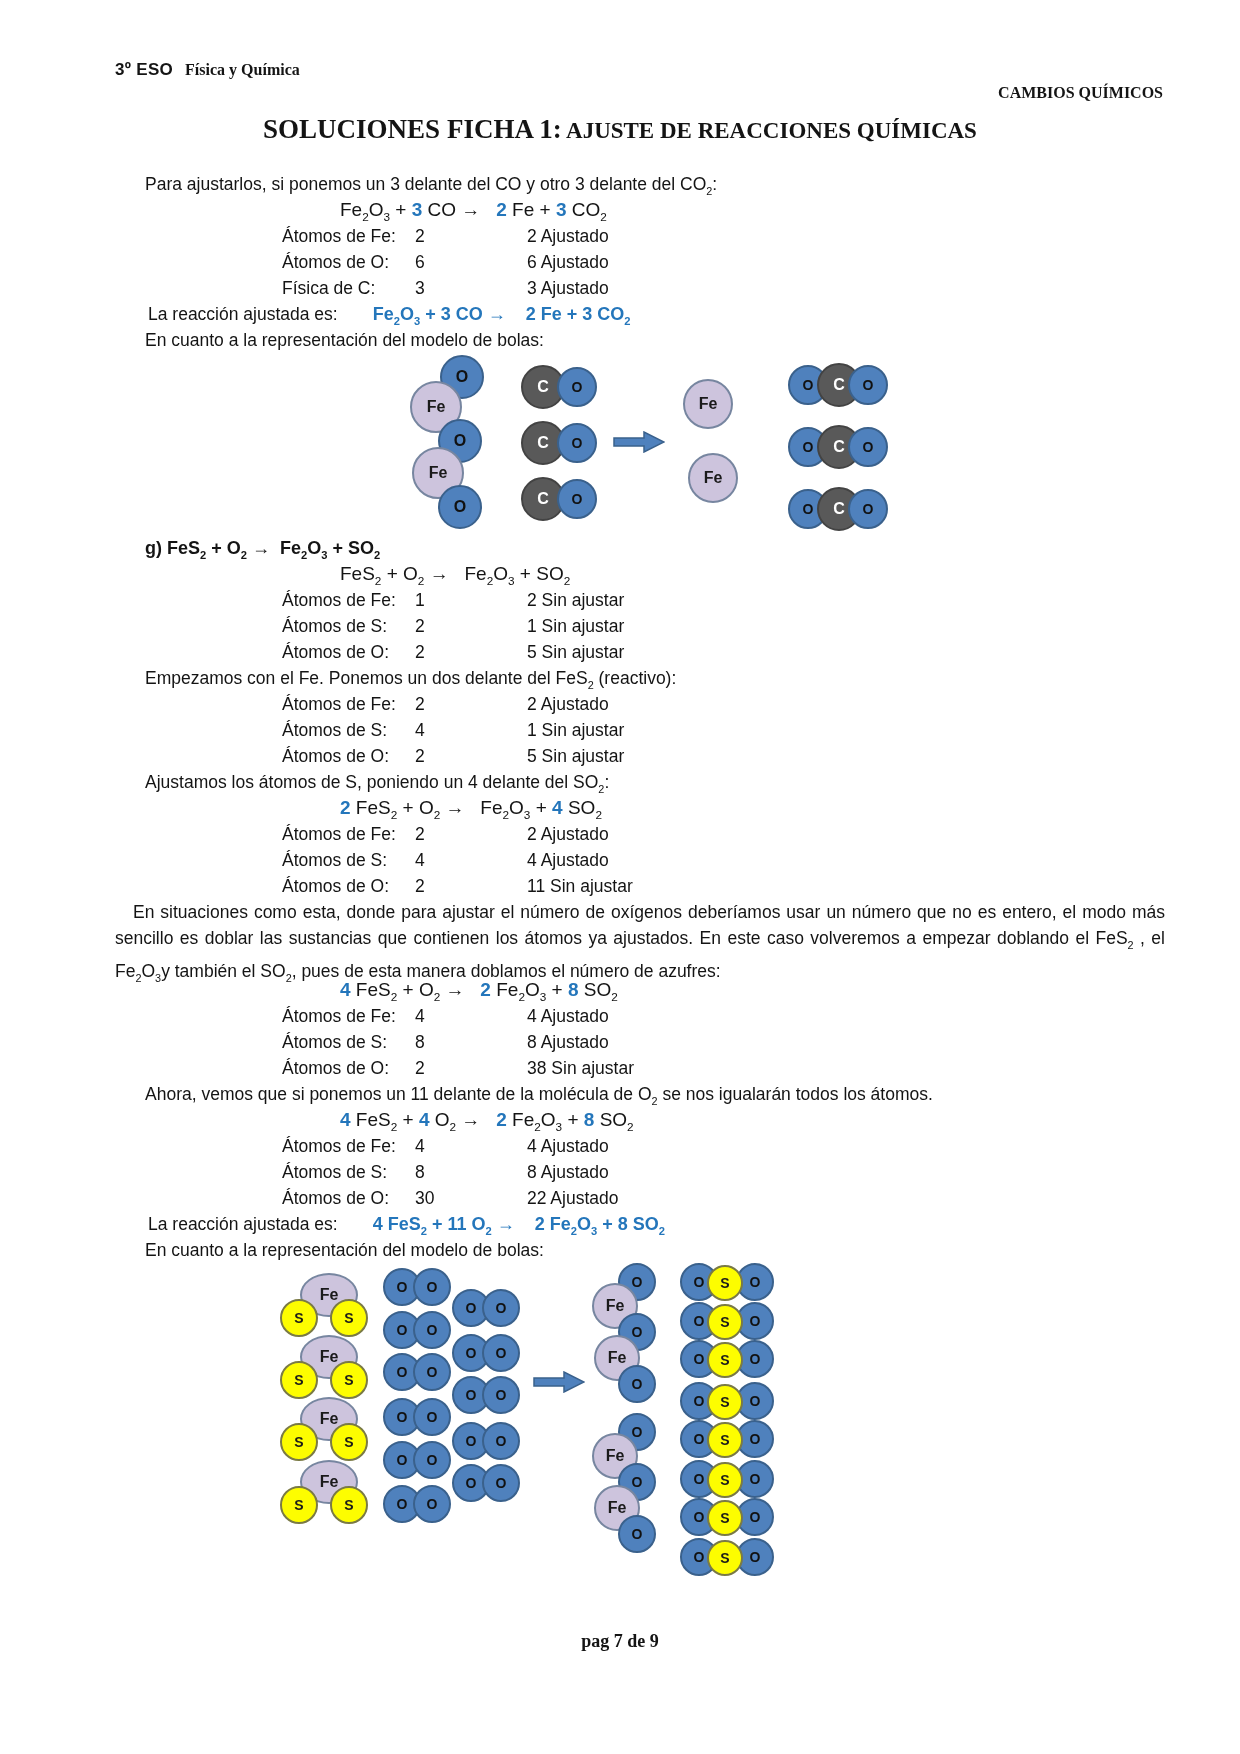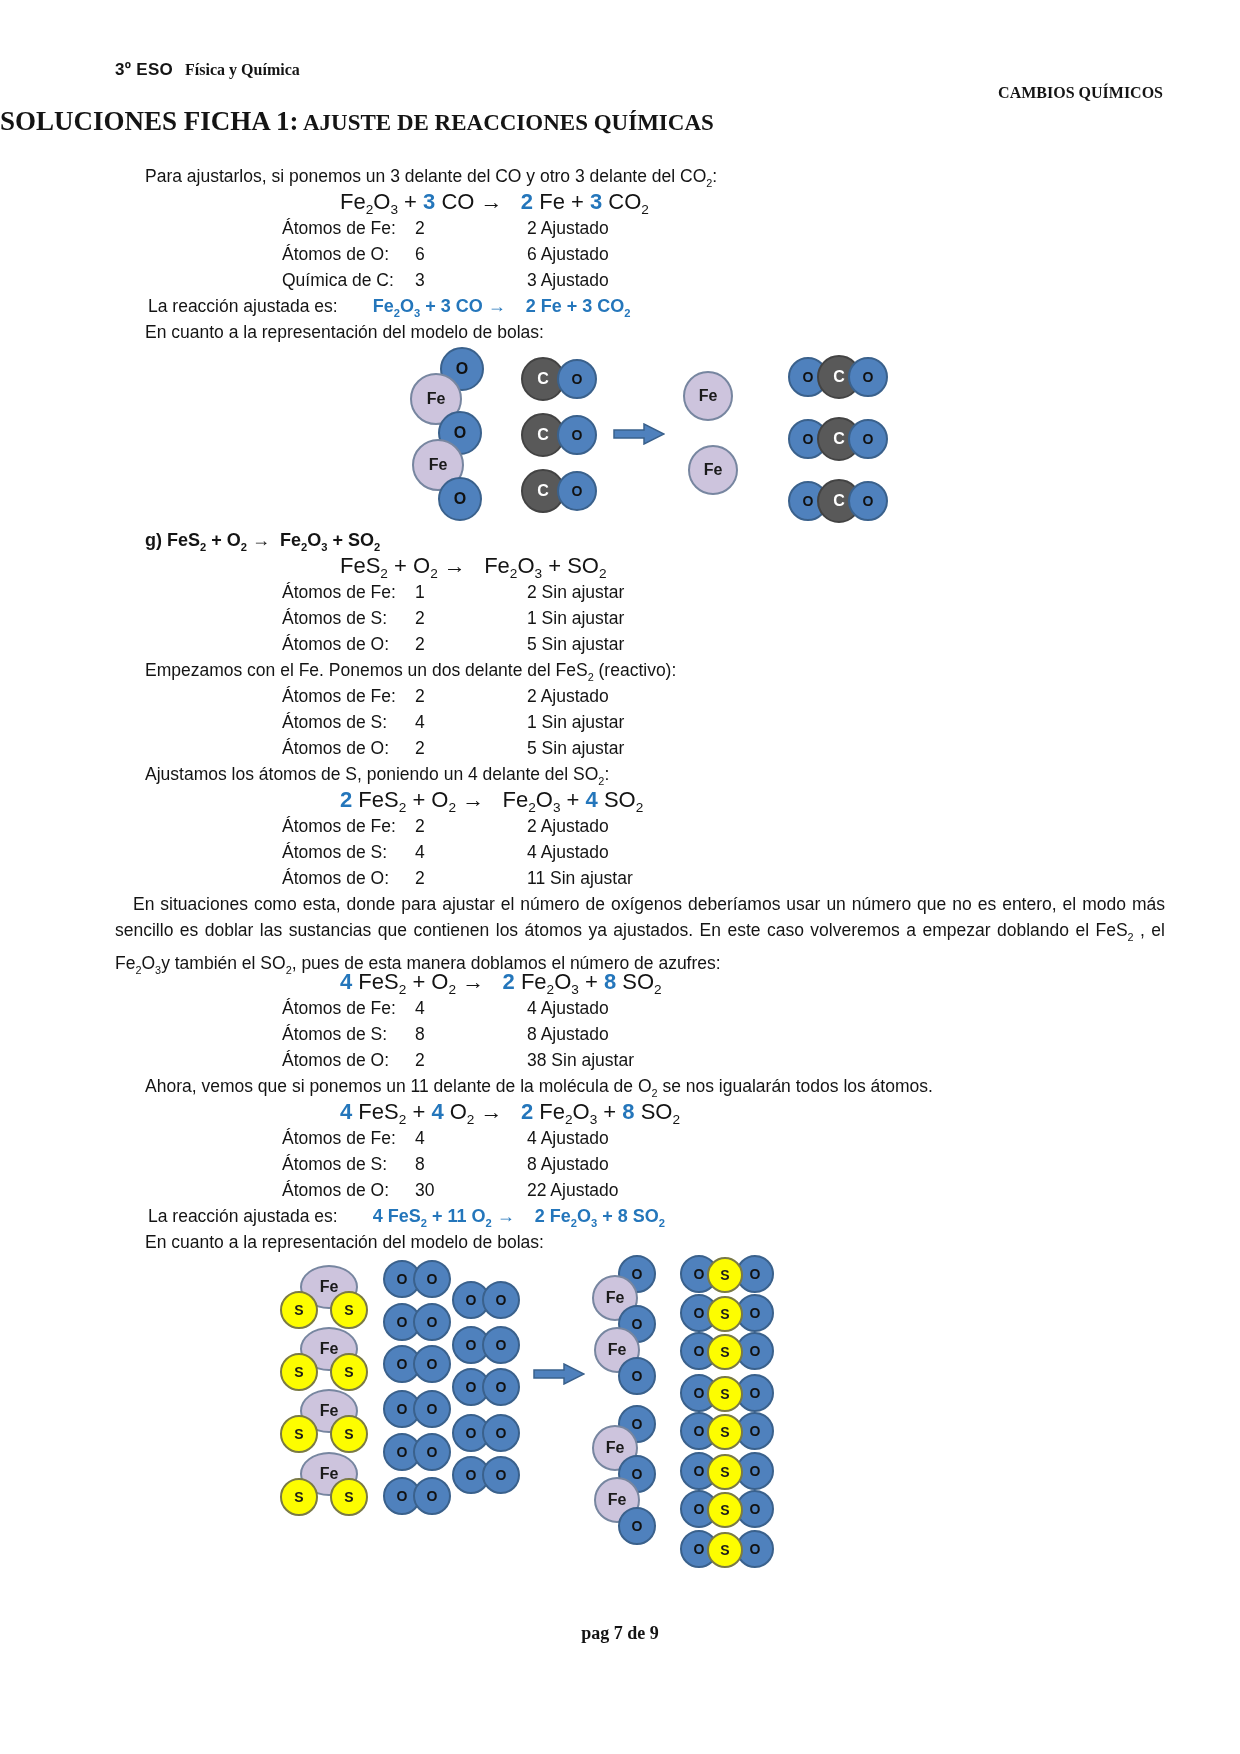--- a/index.html
+++ b/index.html
@@ -3,28 +3,28 @@
 <meta charset="utf-8">
 <style>
   html,body{margin:0;padding:0;background:#ffffff;}
   .page{position:relative;width:1240px;height:1754px;background:#ffffff;overflow:hidden;
         font-family:"Liberation Sans",sans-serif;font-size:17.5px;color:#141414;}
   .hdr-row{padding:60px 77px 0 115px;display:flex;align-items:baseline;}
   .course{font-weight:bold;font-size:17px;letter-spacing:.3px;}
   .subject{font-family:"Liberation Serif",serif;font-weight:bold;font-size:16px;margin-left:12px;}
   .topic{padding:4px 77px 0 0;text-align:right;font-family:"Liberation Serif",serif;
          font-weight:bold;font-size:16px;}
-  .title{margin-top:4px;font-family:"Liberation Serif",serif;font-weight:bold;}
+  .title{margin-top:12px;text-align:center;font-family:"Liberation Serif",serif;font-weight:bold;}
   .title .t-main{font-size:27px;}
   .title .t-sub{font-size:23px;}
   #content{margin-top:26px;padding-left:115px;padding-right:75px;}
   .ln{height:26px;line-height:26px;white-space:pre-wrap;}
   .ind{padding-left:30px;}
   .heading{font-weight:bold;padding-left:30px;font-size:18px;}
-  .eq{padding-left:225px;font-size:22px;}
+  .eq{padding-left:225px;font-size:19px;}
   .atoms{display:flex;padding-left:167px;}
   .alabel{width:133px;}
   .acount{width:112px;}
   .reaction{padding-left:33px;}
   .blue-eq{color:#2476bb;font-weight:bold;margin-left:35px;font-size:18px;white-space:pre-wrap;}
   .coef{color:#2476bb;font-weight:bold;}
   .para{text-align:justify;line-height:26px;text-indent:18px;height:78px;}
   sub{font-size:.62em;}
   .diagram{position:relative;width:100%;}
   .mol{position:absolute;}
@@ -44,21 +44,21 @@
   <div class="topic">CAMBIOS QUÍMICOS</div>
   <div class="title">
     <span class="t-main">SOLUCIONES   FICHA 1:</span>
     <span class="t-sub">AJUSTE DE REACCIONES QUÍMICAS</span>
   </div>
   <div id="content">
       <div class="ln ind">Para ajustarlos, si ponemos un 3 delante del CO y otro 3 delante del CO<sub>2</sub>:</div>
       <div class="ln eq">Fe<sub>2</sub>O<sub>3</sub> + <span class="coef">3</span> CO →   <span class="coef">2</span> Fe + <span class="coef">3</span> CO<sub>2</sub></div>
       <div class="ln atoms"><div class="alabel" style="display: inline-block;">Átomos de Fe:</div><div class="acount" style="display: inline-block;">2</div><div class="astatus" style="display: inline-block;">2 Ajustado</div></div>
       <div class="ln atoms"><div class="alabel" style="display: inline-block;">Átomos de O:</div><div class="acount" style="display: inline-block;">6</div><div class="astatus" style="display: inline-block;">6 Ajustado</div></div>
-      <div class="ln atoms"><div class="alabel" style="display: inline-block;">Química de C:</div><div class="acount" style="display: inline-block;">3</div><div class="astatus" style="display: inline-block;">3 Ajustado</div></div>
+      <div class="ln atoms"><div class="alabel" style="display: inline-block;">Física de C:</div><div class="acount" style="display: inline-block;">3</div><div class="astatus" style="display: inline-block;">3 Ajustado</div></div>
       <div class="ln reaction"><div class="" style="display: inline;">La reacción ajustada es:</div><div class="blue-eq" style="display: inline;">Fe<sub>2</sub>O<sub>3</sub> + 3 CO →    2 Fe + 3 CO<sub>2</sub></div></div>
       <div class="ln ind">En cuanto a la representación del modelo de bolas:</div>
       <div class="diagram" style="height: 182px;">
         <div class="mol" style="left: 295px; top: 2px;">
           <div class="ball" style="left: 30px; top: 0px; width: 44px; height: 44px; background: rgb(79, 129, 189); border-color: rgb(58, 97, 140); color: rgb(17, 17, 17); font-size: 16px;">O</div>
           <div class="ball" style="left: 0px; top: 26px; width: 52px; height: 52px; background: rgb(205, 196, 221); border-color: rgb(119, 134, 160); color: rgb(26, 26, 26); font-size: 16px;">Fe</div>
           <div class="ball" style="left: 28px; top: 64px; width: 44px; height: 44px; background: rgb(79, 129, 189); border-color: rgb(58, 97, 140); color: rgb(17, 17, 17); font-size: 16px;">O</div>
           <div class="ball" style="left: 2px; top: 92px; width: 52px; height: 52px; background: rgb(205, 196, 221); border-color: rgb(119, 134, 160); color: rgb(26, 26, 26); font-size: 16px;">Fe</div>
           <div class="ball" style="left: 28px; top: 130px; width: 44px; height: 44px; background: rgb(79, 129, 189); border-color: rgb(58, 97, 140); color: rgb(17, 17, 17); font-size: 16px;">O</div>
         </div>

